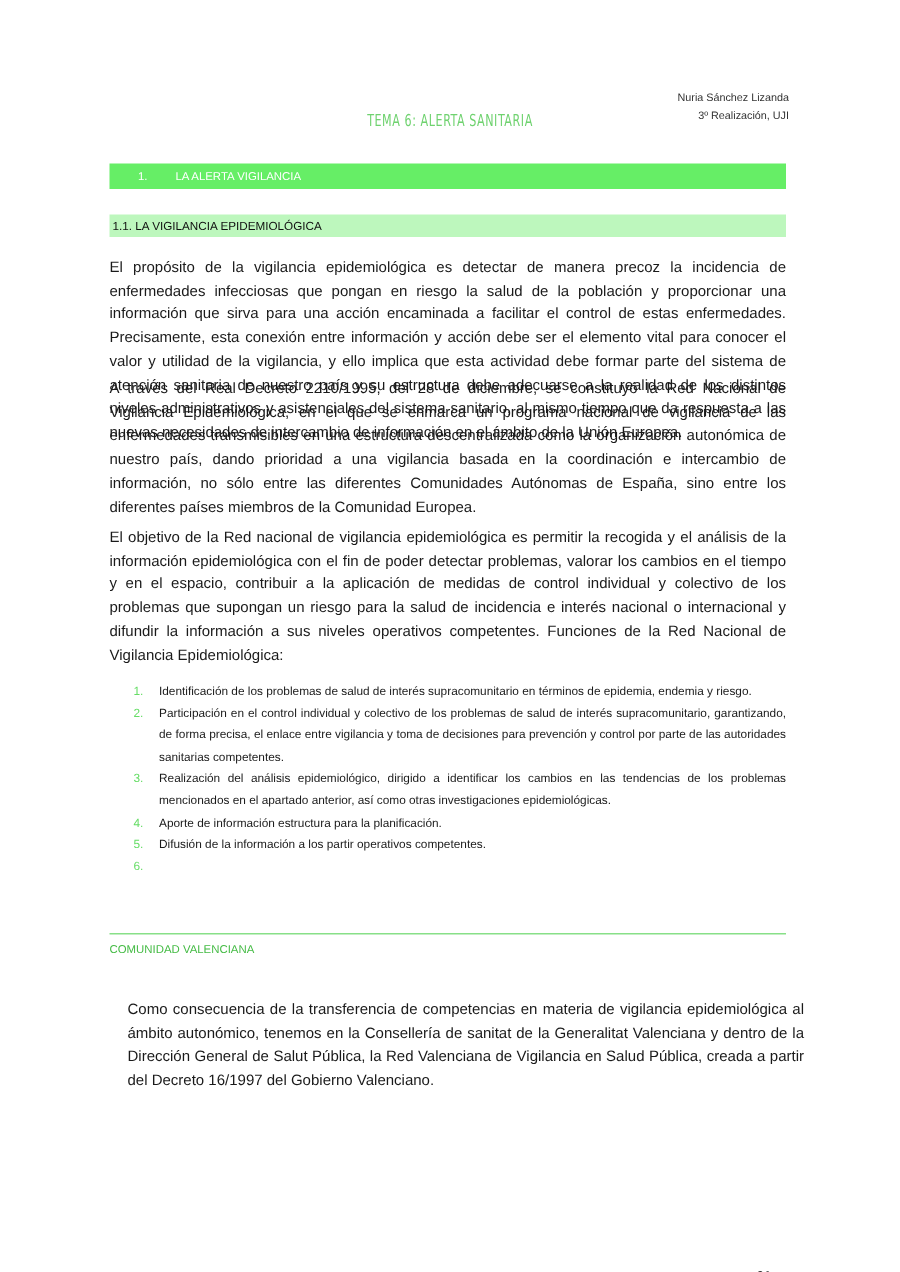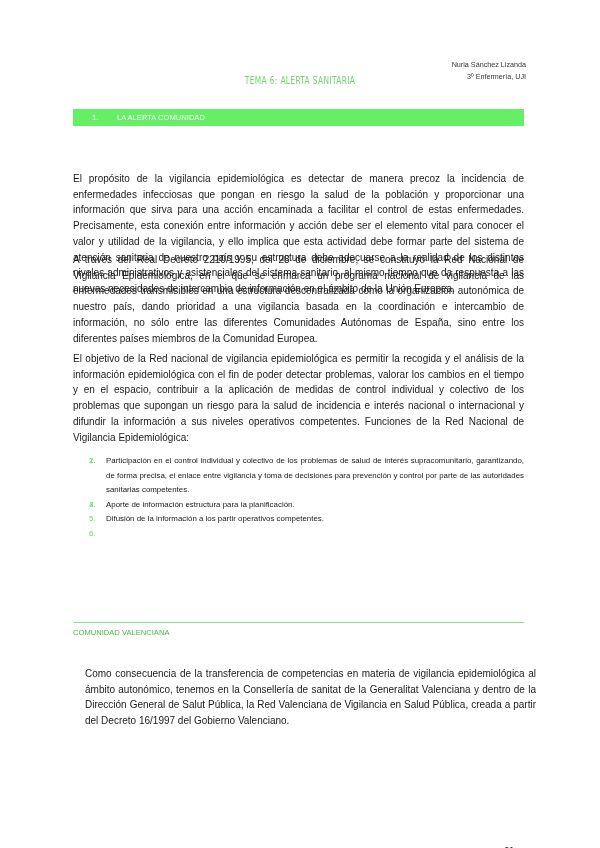--- a/index.html
+++ b/index.html
@@ -30,39 +30,42 @@
     .h3 { position: absolute; left: 73px; top: 628px; font-size: 7.6px; color: #44bb44; }
     .p4 { top: 654px; }
     .pagenum { position: absolute; right: 86px; top: 845px; font-size: 8.5px; font-weight: bold; color: #333; }
   </style>
 </head>
 <body>
 
 <div class="page">
   <div class="author">
     <div>Nuria Sánchez Lizanda</div>
-    <div>3º Enfermería, UJI</div>
+    <div>3º Realización, UJI</div>
   </div>
 
   <div class="title">TEMA 6: ALERTA SANITARIA</div>
 
   <div class="h1-bar">
     <span class="num">1.</span>
-    <span>LA ALERTA COMUNIDAD</span>
+    <span>LA ALERTA VIGILANCIA</span>
   </div>
 
+  <div class="h2-bar">
+    <span>1.1. LA VIGILANCIA EPIDEMIOLÓGICA</span>
+  </div>
 
   <p class="para p1" style="margin:0">El propósito de la vigilancia epidemiológica es detectar de manera precoz la incidencia de enfermedades infecciosas que pongan en riesgo la salud de la población y proporcionar una información que sirva para una acción encaminada a facilitar el control de estas enfermedades. Precisamente, esta conexión entre información y acción debe ser el elemento vital para conocer el valor y utilidad de la vigilancia, y ello implica que esta actividad debe formar parte del sistema de atención sanitaria de nuestro país y su estructura debe adecuarse a la realidad de los distintos niveles administrativos y asistenciales del sistema sanitario, al mismo tiempo que da respuesta a las nuevas necesidades de intercambio de información en el ámbito de la Unión Europea.</p>
   <p class="para p2" style="margin:0">A través del Real Decreto 2210/1995, del 28 de diciembre, se constituyó la Red Nacional de Vigilancia Epidemiológica, en el que se enmarca un programa nacional de vigilancia de las enfermedades transmisibles en una estructura descentralizada como la organización autonómica de nuestro país, dando prioridad a una vigilancia basada en la coordinación e intercambio de información, no sólo entre las diferentes Comunidades Autónomas de España, sino entre los diferentes países miembros de la Comunidad Europea.</p>
   <p class="para p3" style="margin:0">El objetivo de la Red nacional de vigilancia epidemiológica es permitir la recogida y el análisis de la información epidemiológica con el fin de poder detectar problemas, valorar los cambios en el tiempo y en el espacio, contribuir a la aplicación de medidas de control individual y colectivo de los problemas que supongan un riesgo para la salud de incidencia e interés nacional o internacional y difundir la información a sus niveles operativos competentes. Funciones de la Red Nacional de Vigilancia Epidemiológica:</p>
 
   <ol class="list">
-    <li><span class="ln">1.</span></li>
+    <li><span class="ln">1.</span><span>Identificación de los problemas de salud de interés supracomunitario en términos de epidemia, endemia y riesgo.</span></li>
     <li><span class="ln">2.</span><span>Participación en el control individual y colectivo de los problemas de salud de interés supracomunitario, garantizando, de forma precisa, el enlace entre vigilancia y toma de decisiones para prevención y control por parte de las autoridades sanitarias competentes.</span></li>
-    <li><span class="ln">3.</span></li>
+    <li><span class="ln">3.</span><span>Realización del análisis epidemiológico, dirigido a identificar los cambios en las tendencias de los problemas mencionados en el apartado anterior, así como otras investigaciones epidemiológicas.</span></li>
     <li><span class="ln">4.</span><span>Aporte de información estructura para la planificación.</span></li>
     <li><span class="ln">5.</span><span>Difusión de la información a los partir operativos competentes.</span></li>
     <li><span class="ln">6.</span></li>
   </ol>
 
   <div class="rule"></div>
   <div class="h3">COMUNIDAD VALENCIANA</div>
   <p class="para p4" style="margin:12px">Como consecuencia de la transferencia de competencias en materia de vigilancia epidemiológica al ámbito autonómico, tenemos en la Consellería de sanitat de la Generalitat Valenciana y dentro de la Dirección General de Salut Pública, la Red Valenciana de Vigilancia en Salud Pública, creada a partir del Decreto 16/1997 del Gobierno Valenciano.</p>
 
   <div class="pagenum">91</div>

